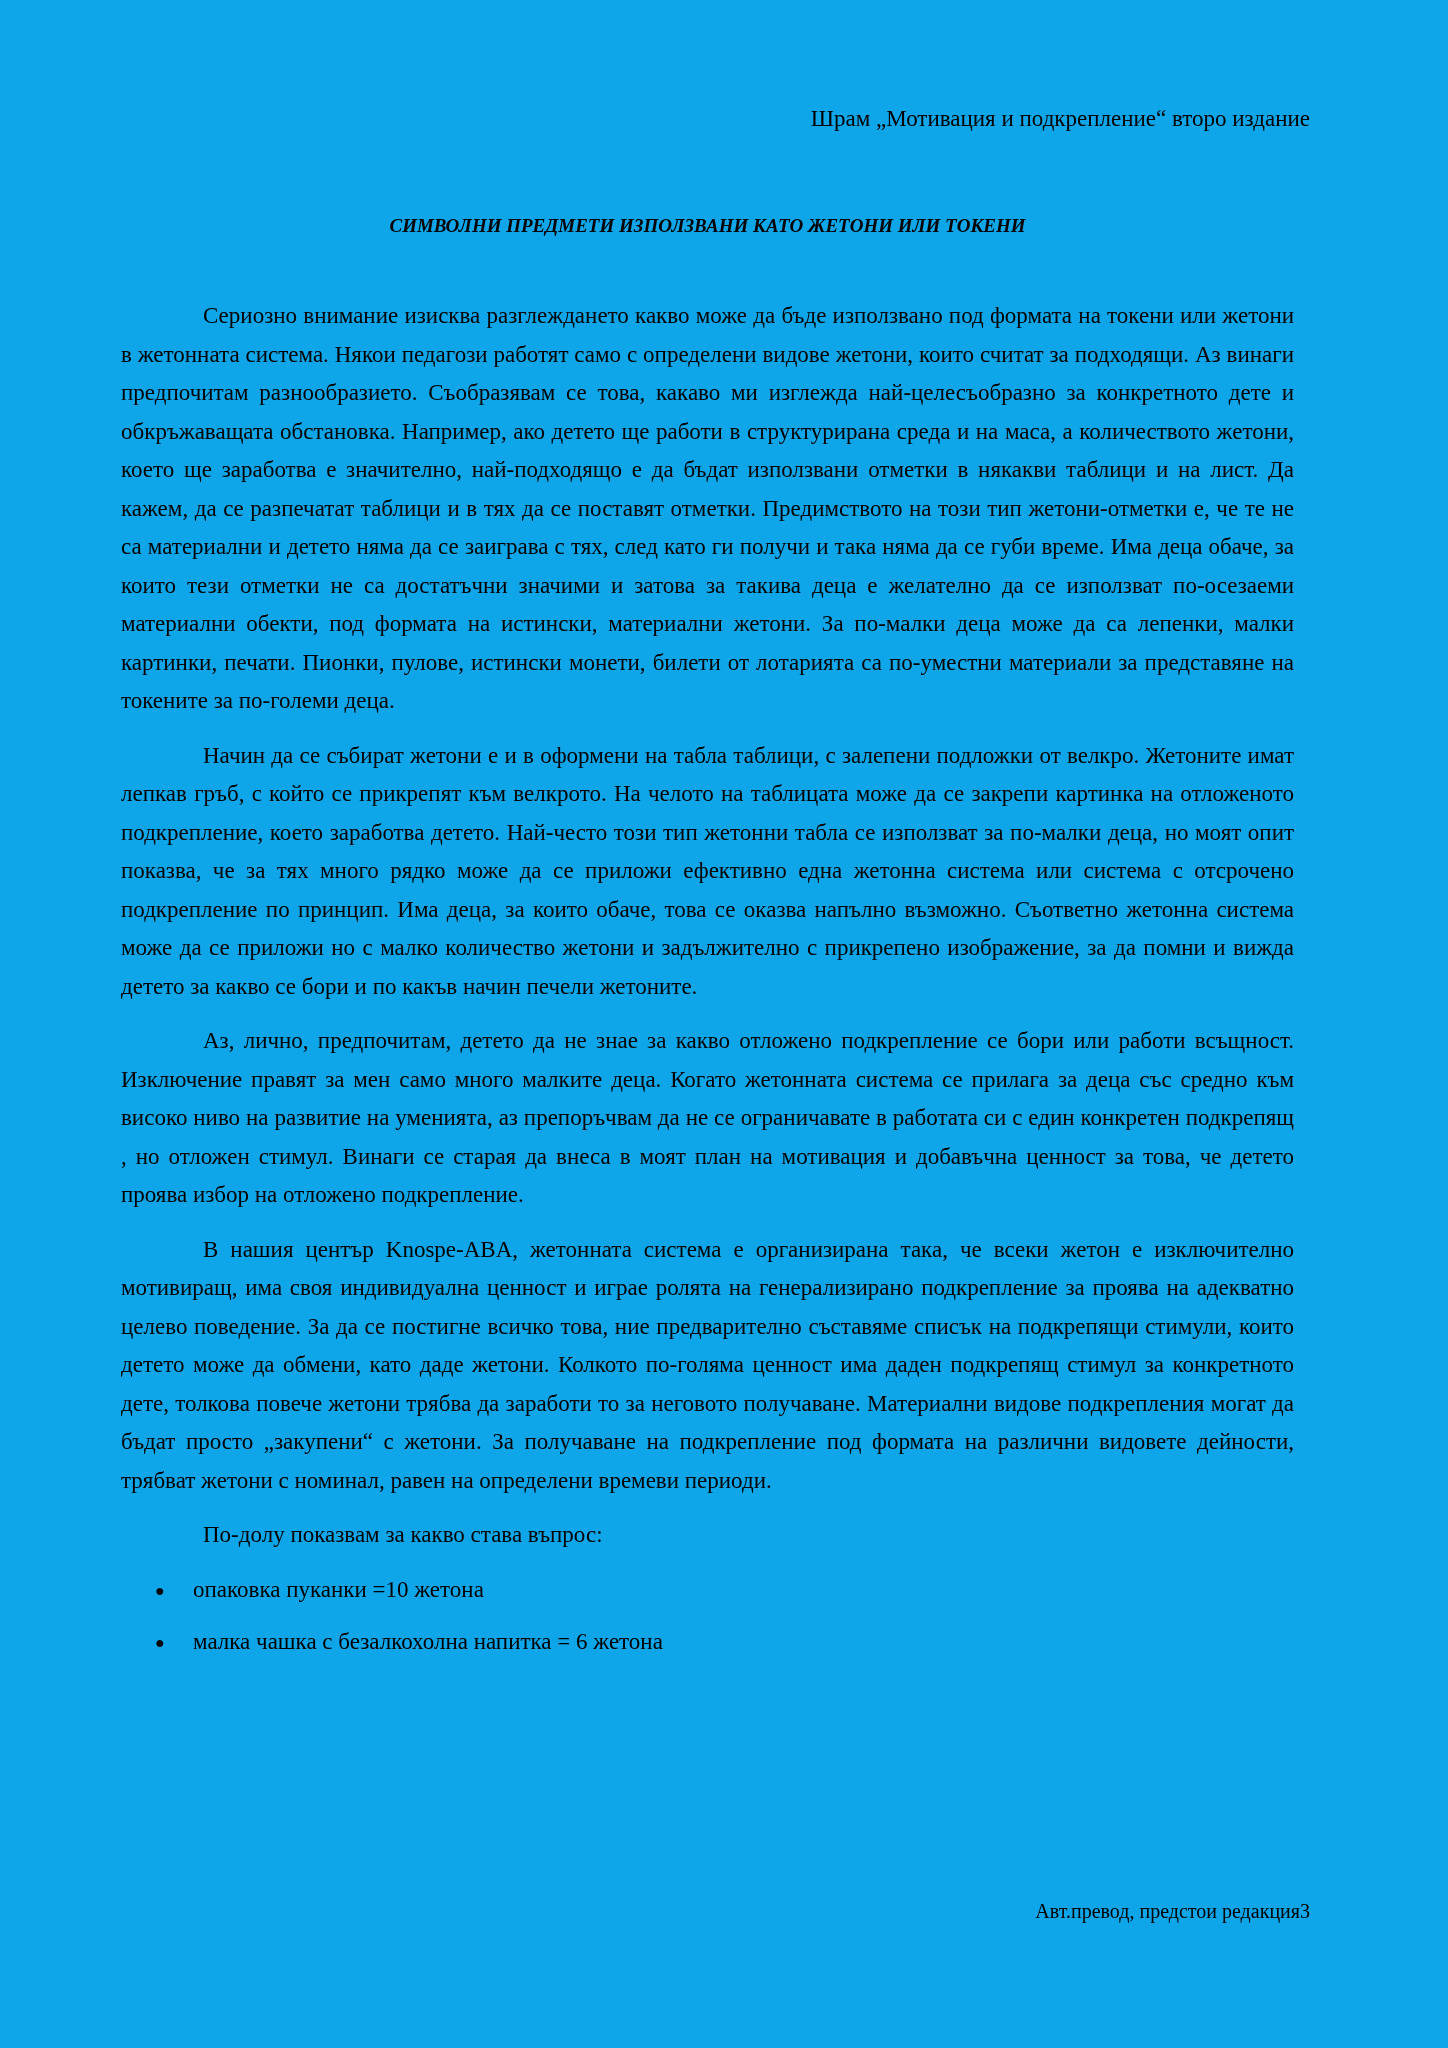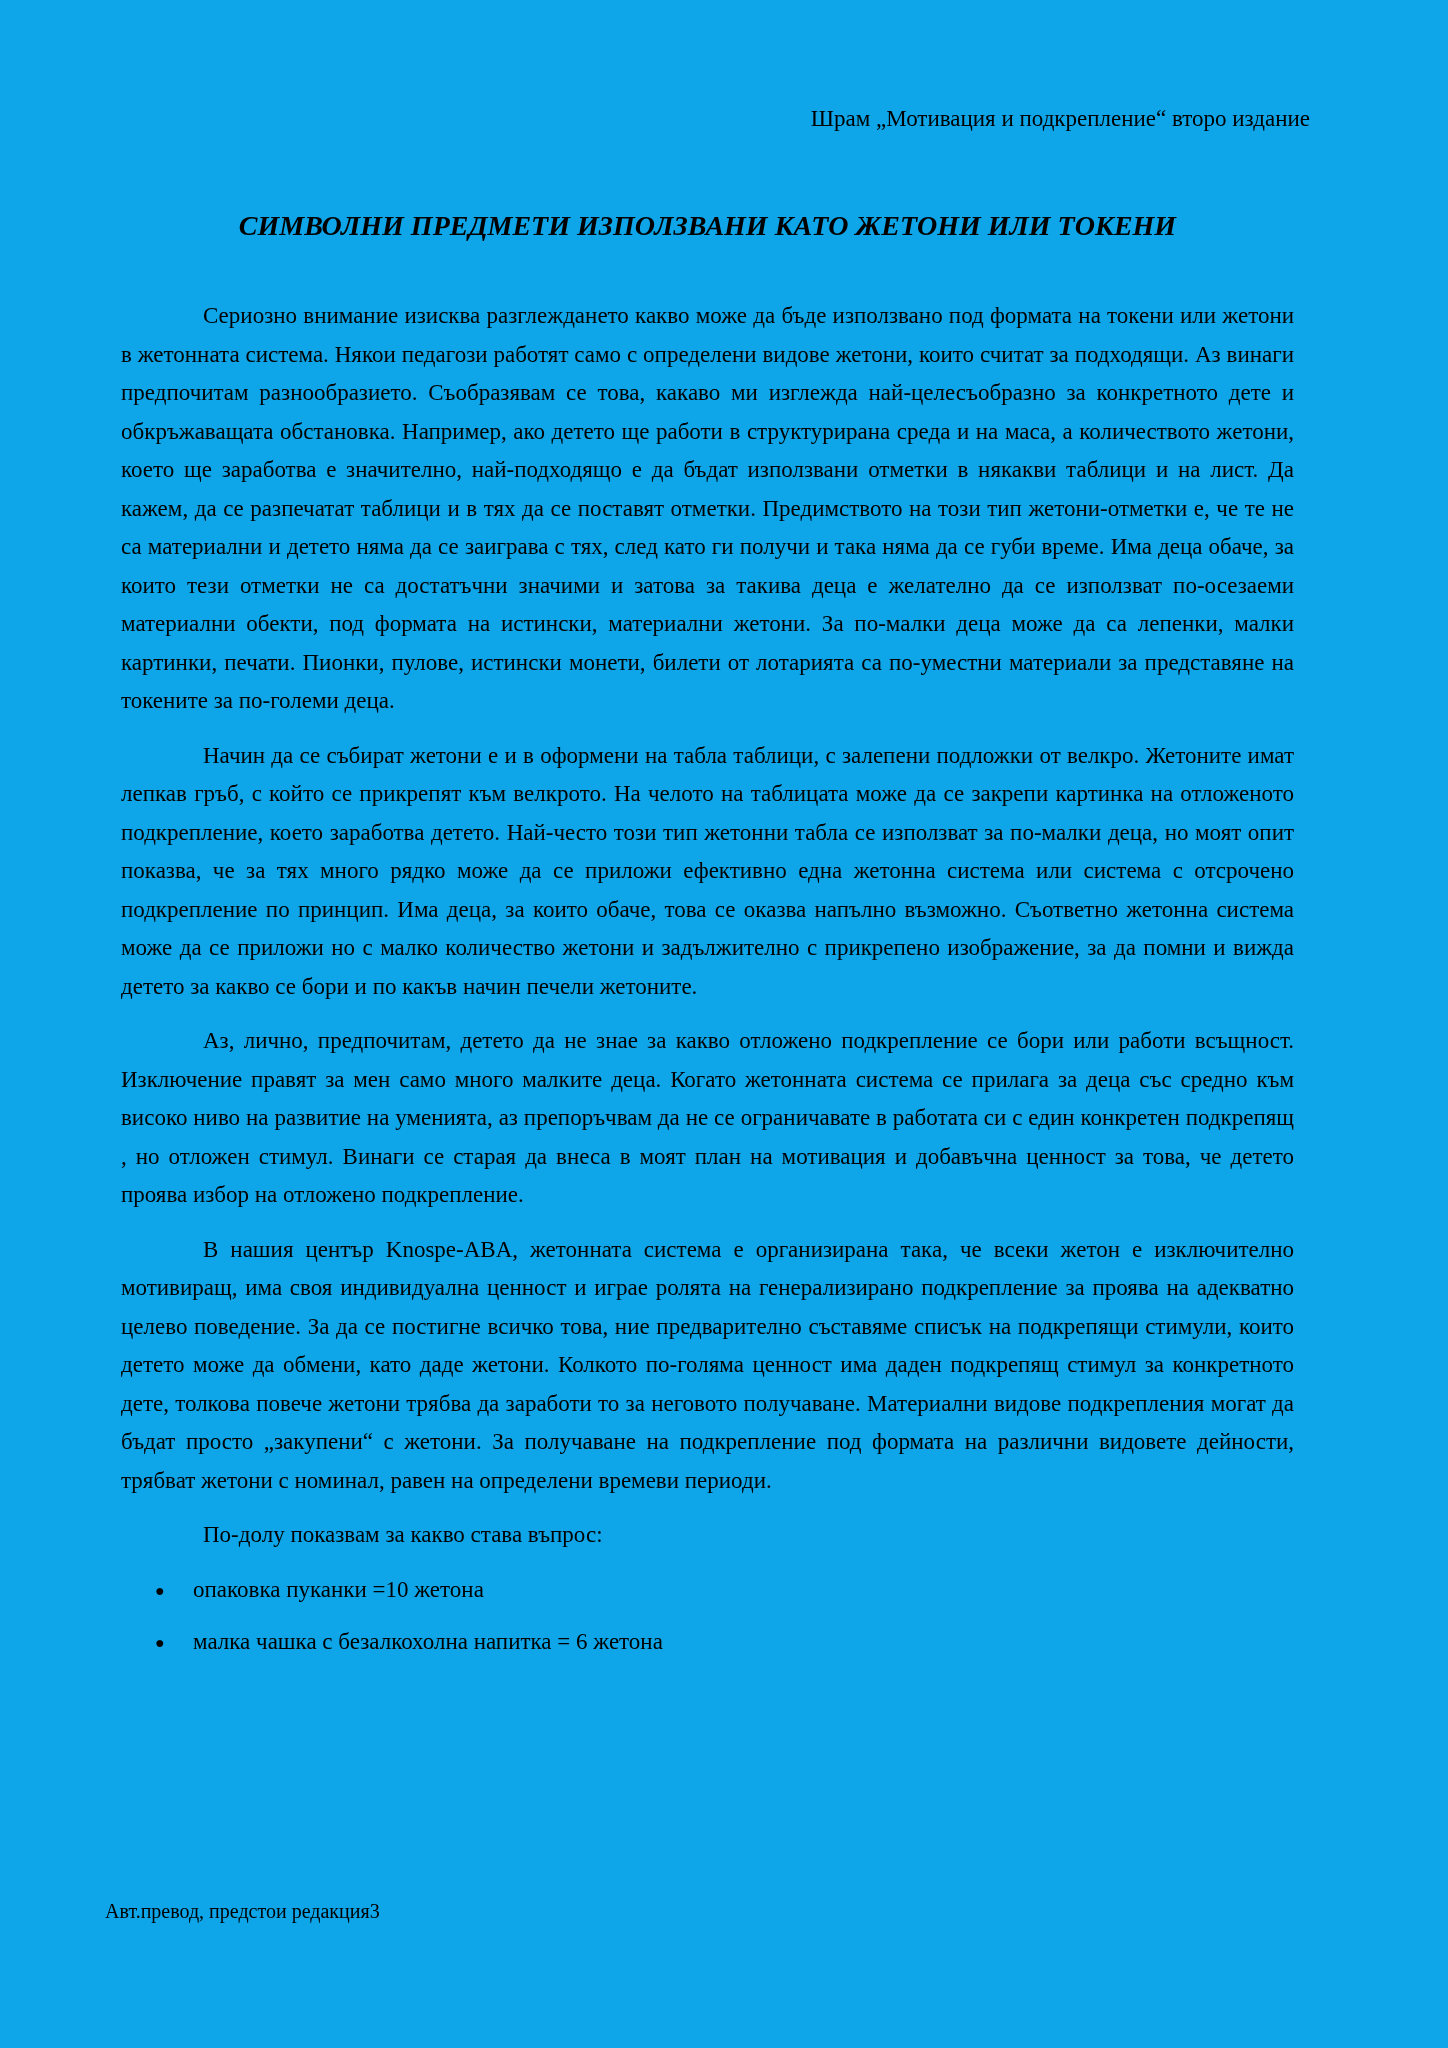--- a/index.html
+++ b/index.html
@@ -22,21 +22,21 @@
     line-height: 30px;
     white-space: nowrap;
   }
   .doc-title {
     position: absolute;
     top: 208px;
     left: 85px;
     width: 1245px;
     margin: 0;
     text-align: center;
-    font-size: 28px;
+    font-size: 19px;
     font-weight: bold;
     font-style: italic;
     line-height: 36px;
     white-space: nowrap;
   }
   .content {
     position: absolute;
     top: 281px;
     left: 105px;
     width: 1205px;
@@ -64,21 +64,21 @@
     font-size: 16px;
   }
   .page-footer {
     position: absolute;
     top: 1898px;
     left: 105px;
     width: 1205px;
     font-size: 20px;
     line-height: 26px;
     display: flex;
-    justify-content: flex-start;
+    justify-content: flex-end;
     align-items: baseline;
   }
 </style>
 </head>
 <body>
 
 <div class="page">
 
   <div class="running-header">Шрам „Мотивация и подкрепление“ второ издание</div>
 

